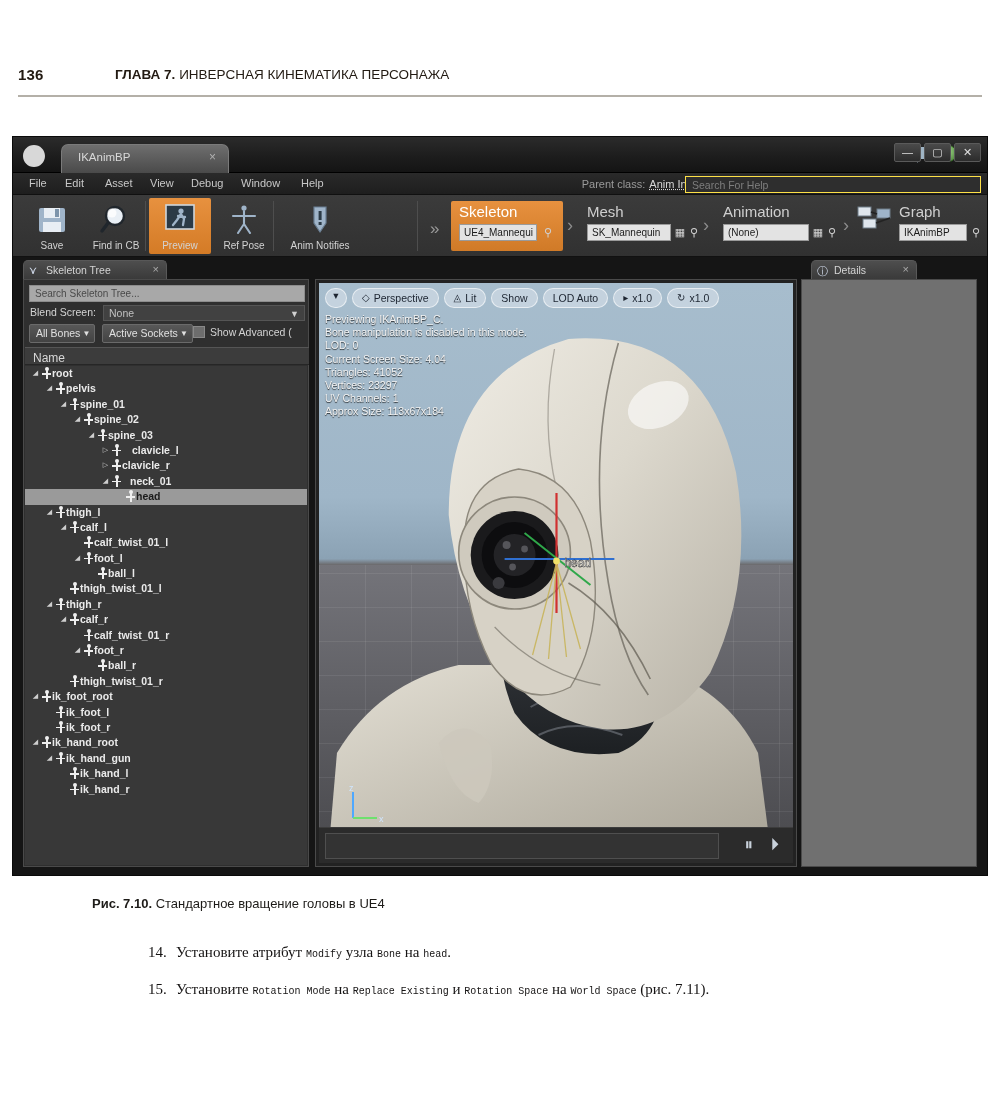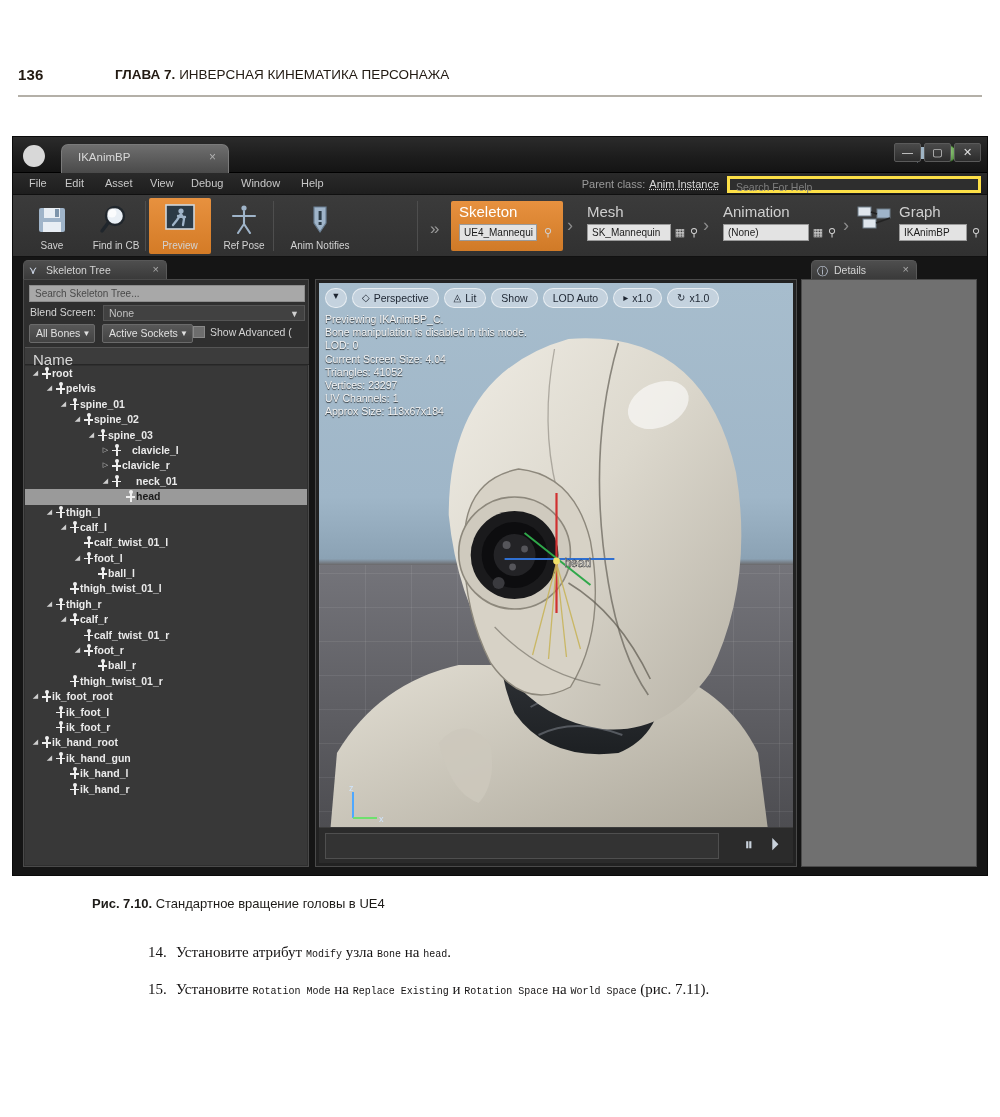--- a/index.html
+++ b/index.html
@@ -94,22 +94,22 @@
     position:absolute; top:4px; font-size:11px; color:#c8c8c8;
   }
   .parent-class {
     position:absolute; right:268px; top:41px; font-size:11px; color:#9a9a9a;
   }
   .parent-class .pc-val {
     color:#d7d7d7; text-decoration:underline; text-decoration-style:dotted;
     margin-left:4px;
   }
   .help-search {
-    position:absolute; right:6px; top:39px; width:254px; height:17px;
-    background:#2e2e2e; border:3px solid #fde047;text-decoration:underline;
+    position:absolute; right:6px; top:39px; width:296px; height:17px;
+    background:#2e2e2e; border:1px solid #fde047;text-decoration:underline;
   }
   .help-search span {
     position:absolute; left:6px; top:2px; font-size:10.5px; color:#7e7e7e;
   }
   .help-search .mag {
     position:absolute; right:5px; top:1px; font-size:12px; color:#cfcfcf;
     transform:rotate(-45deg);
   }
 
   
@@ -214,21 +214,21 @@
     background:#6d6d6d; border:1px solid #888;
   }
   .f-check-label {
     position:absolute; left:181px; top:2px; font-size:10.5px; color:#d4d4d4;
     white-space:nowrap;
   }
   .name-hdr {
     position:absolute; left:1px; top:67px; width:284px; height:18px;
     background:#3c3c3c; border-top:1px solid #555; border-bottom:1px solid #262626;
   }
-  .name-hdr span { position:absolute; left:8px; top:3px; font-size:15px; color:#d8d8d8; }
+  .name-hdr span { position:absolute; left:8px; top:3px; font-size:12px; color:#d8d8d8; }
 
   .tree {
     position:absolute; left:1px; top:86px; right:1px; bottom:1px;
     background:#383838; overflow:hidden;
   }
   .tnode {
     position:relative; height:15.4px; white-space:nowrap;
     font-size:10.5px; color:#eaeaea;
   }
   .tnode.sel { background:#9a9a9a; color:#1b1b1b; }
@@ -576,21 +576,21 @@
             </span>
             <span class="tlabel" style="left: 97px;">clavicle_r</span>
           </div>
           <div class="tnode">
             <span class="tw" style="left: 76px;">◢</span>
             <span class="bone-ico" style="left: 86px;">
               <span class="dot"></span>
               <span class="vbar"></span>
               <span class="hbar"></span>
             </span>
-            <span class="tlabel" style="left: 111px;">neck_01</span>
+            <span class="tlabel" style="left: 105px;">neck_01</span>
           </div>
           <div class="tnode sel">
             <span class="bone-ico" style="left: 100px;">
               <span class="dot"></span>
               <span class="vbar"></span>
               <span class="hbar"></span>
             </span>
             <span class="tlabel" style="left: 111px;">head</span>
           </div>
           <div class="tnode">

